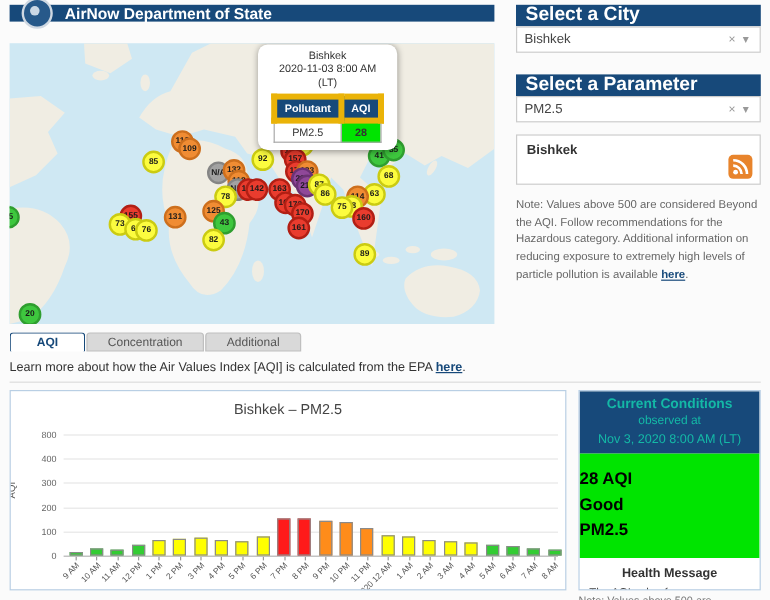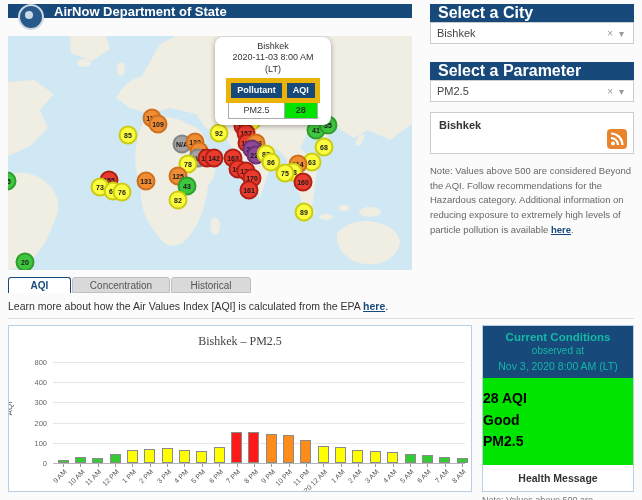--- a/index.html
+++ b/index.html
@@ -2,21 +2,21 @@
 <html><head>
 <meta charset="utf-8">
 <style>
   html,body{margin:0;padding:0}
   body{
     width:642px;height:500px;overflow:hidden;position:relative;
     background:#fbfbfb;font-family:"Liberation Sans",sans-serif;color:#333;
   }
   
   .hdr{position:absolute;left:8px;top:4px;width:404px;height:14px;background:#17497a;
-    display:flex;gap:10px;padding-left:10px;box-sizing:border-box;}
+    display:flex;align-items:center;gap:10px;padding-left:10px;box-sizing:border-box;}
   .seal{width:22px;height:22px;border-radius:50%;background:#27598a;border:2px solid #cfd8e2;
     position:relative;flex:0 0 auto;}
   .seal::after{content:"";position:absolute;left:5px;top:5px;width:8px;height:8px;border-radius:50%;
     background:#e9eef4;opacity:.85;}
   .hdr-title{color:#fff;font-weight:bold;font-size:13px;}
   
   #map{position:absolute;left:8px;top:36px;width:404px;height:234px;background:#cfe8f3;overflow:hidden;}
   .mk{position:absolute;width:19px;height:19px;border-radius:50%;border:2px solid;box-sizing:border-box;
     display:flex;align-items:center;justify-content:center;font-size:7px;font-weight:bold;color:#1a1a1a;
     transform:translate(-50%,-50%);}
@@ -45,21 +45,21 @@
   
   .tab{position:absolute;top:277px;height:16px;box-sizing:border-box;font-size:10px;display:flex;
     align-items:center;justify-content:center;border-radius:3px 3px 0 0;cursor:pointer;}
   .tab.active{background:#fff;border:1px solid #17497a;border-bottom:none;color:#17497a;font-weight:bold;}
   .tab.inactive{background:#d9d9d9;border:1px solid #bfbfbf;color:#555;}
   .lm{position:absolute;left:8px;top:300px;font-size:10.5px;color:#333;}
   .divider{position:absolute;left:8px;top:318px;width:626px;border-top:1px solid #ddd;}
   
   .chart-panel{position:absolute;left:8px;top:325px;width:464px;height:167px;background:#fff;
     border:1px solid #b9cfe4;box-sizing:border-box;overflow:hidden;}
-  .chart-title{position:absolute;left:0;top:8px;width:100%;text-align:center;font-size:12px;color:#444;font-family:Liberation Serif, serif;}
+  .chart-title{position:absolute;left:0;top:8px;width:100%;text-align:center;font-size:12px;color:#444;}
   .ylab{position:absolute;left:-6px;top:78px;font-size:8px;color:#555;transform:rotate(-90deg);}
   .grid{position:absolute;height:1px;background:#e6e6e6;}
   .grid.base{background:#b5b5b5;}
   .ytick{position:absolute;width:26px;text-align:right;font-size:7.5px;color:#666;}
   .bar{position:absolute;border:1px solid #8a8a8a;box-sizing:border-box;}
   .xtick{position:absolute;width:1px;height:3px;background:#999;}
   .xlab{position:absolute;font-size:7px;color:#555;white-space:nowrap;transform:rotate(-45deg);
     transform-origin:100% 0;}
   
   .cc{position:absolute;left:482px;top:325px;width:152px;height:167px;background:#fff;
@@ -195,21 +195,21 @@
     </svg>
   </div>
 </div>
 
 <div class="note">
   <span>Note: Values above 500 are considered Beyond the AQI. Follow recommendations for the Hazardous category. Additional information on reducing exposure to extremely high levels of particle pollution is available </span><a>here</a><span>.</span>
 </div>
 
 <div class="tab active" style="left:8px;width:63px">AQI</div>
 <div class="tab inactive" style="left:72px;width:98px">Concentration</div>
-<div class="tab inactive" style="left:171px;width:80px">Historical</div>
+<div class="tab inactive" style="left:171px;width:80px">Additional</div>
 
 <div class="lm">
   <span>Learn more about how the Air Values Index [AQI] is calculated from the EPA </span><a>here</a><span>.</span>
 </div>
 
 <div class="divider"></div>
 
 <div class="chart-panel">
   <div class="chart-title">Bishkek – PM2.5</div>
   <div class="ylab">AQI</div>

